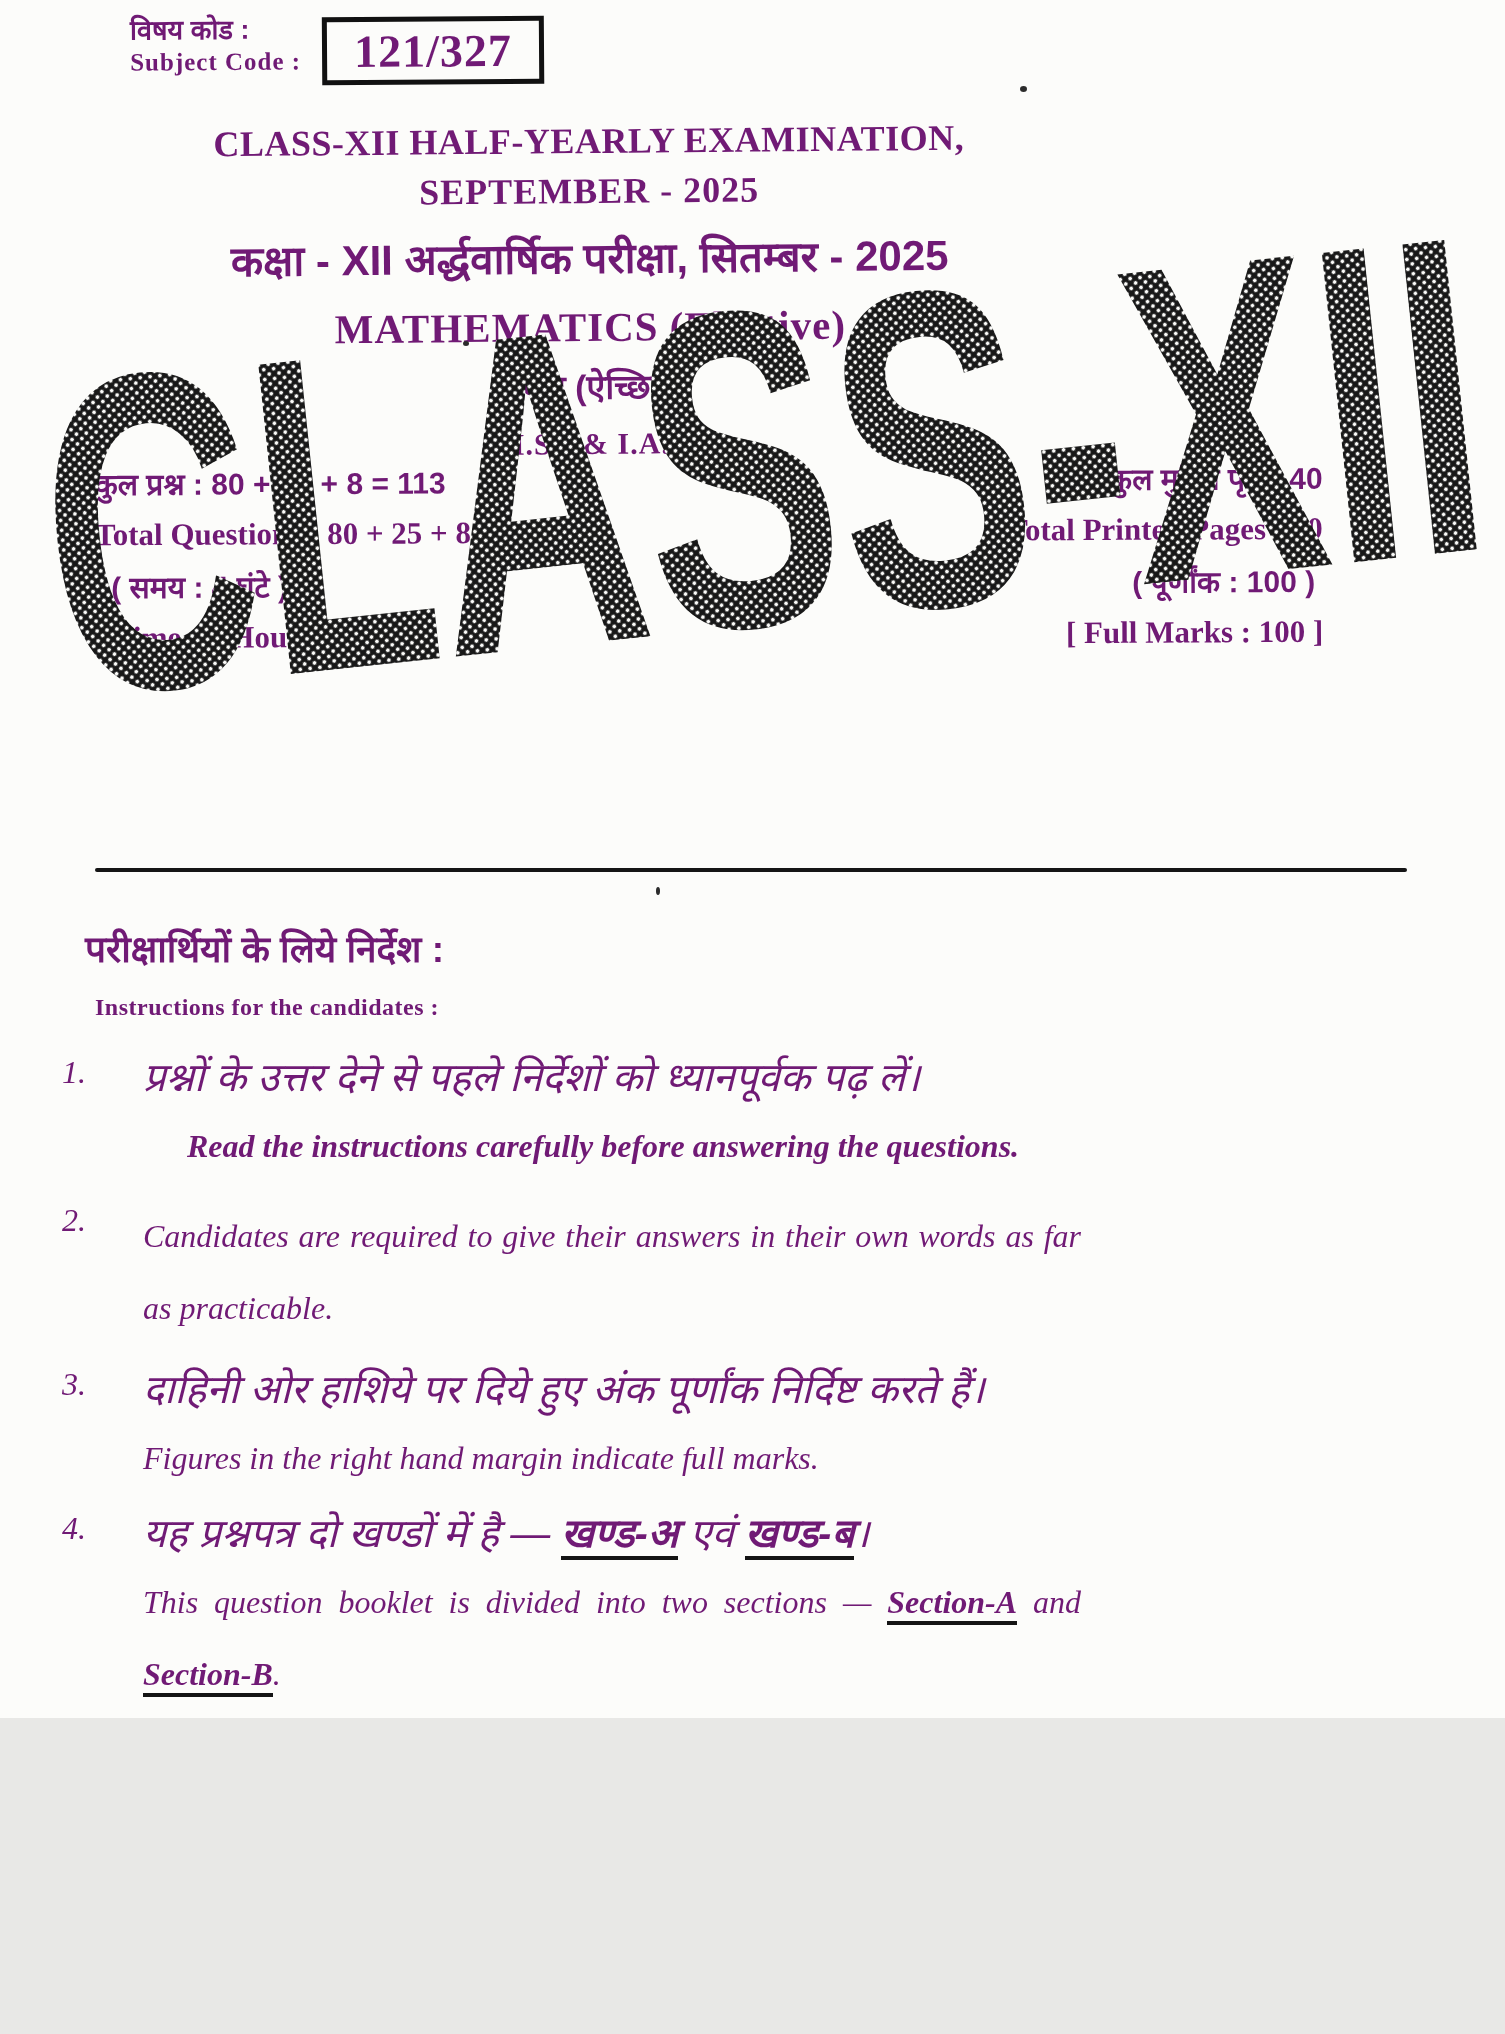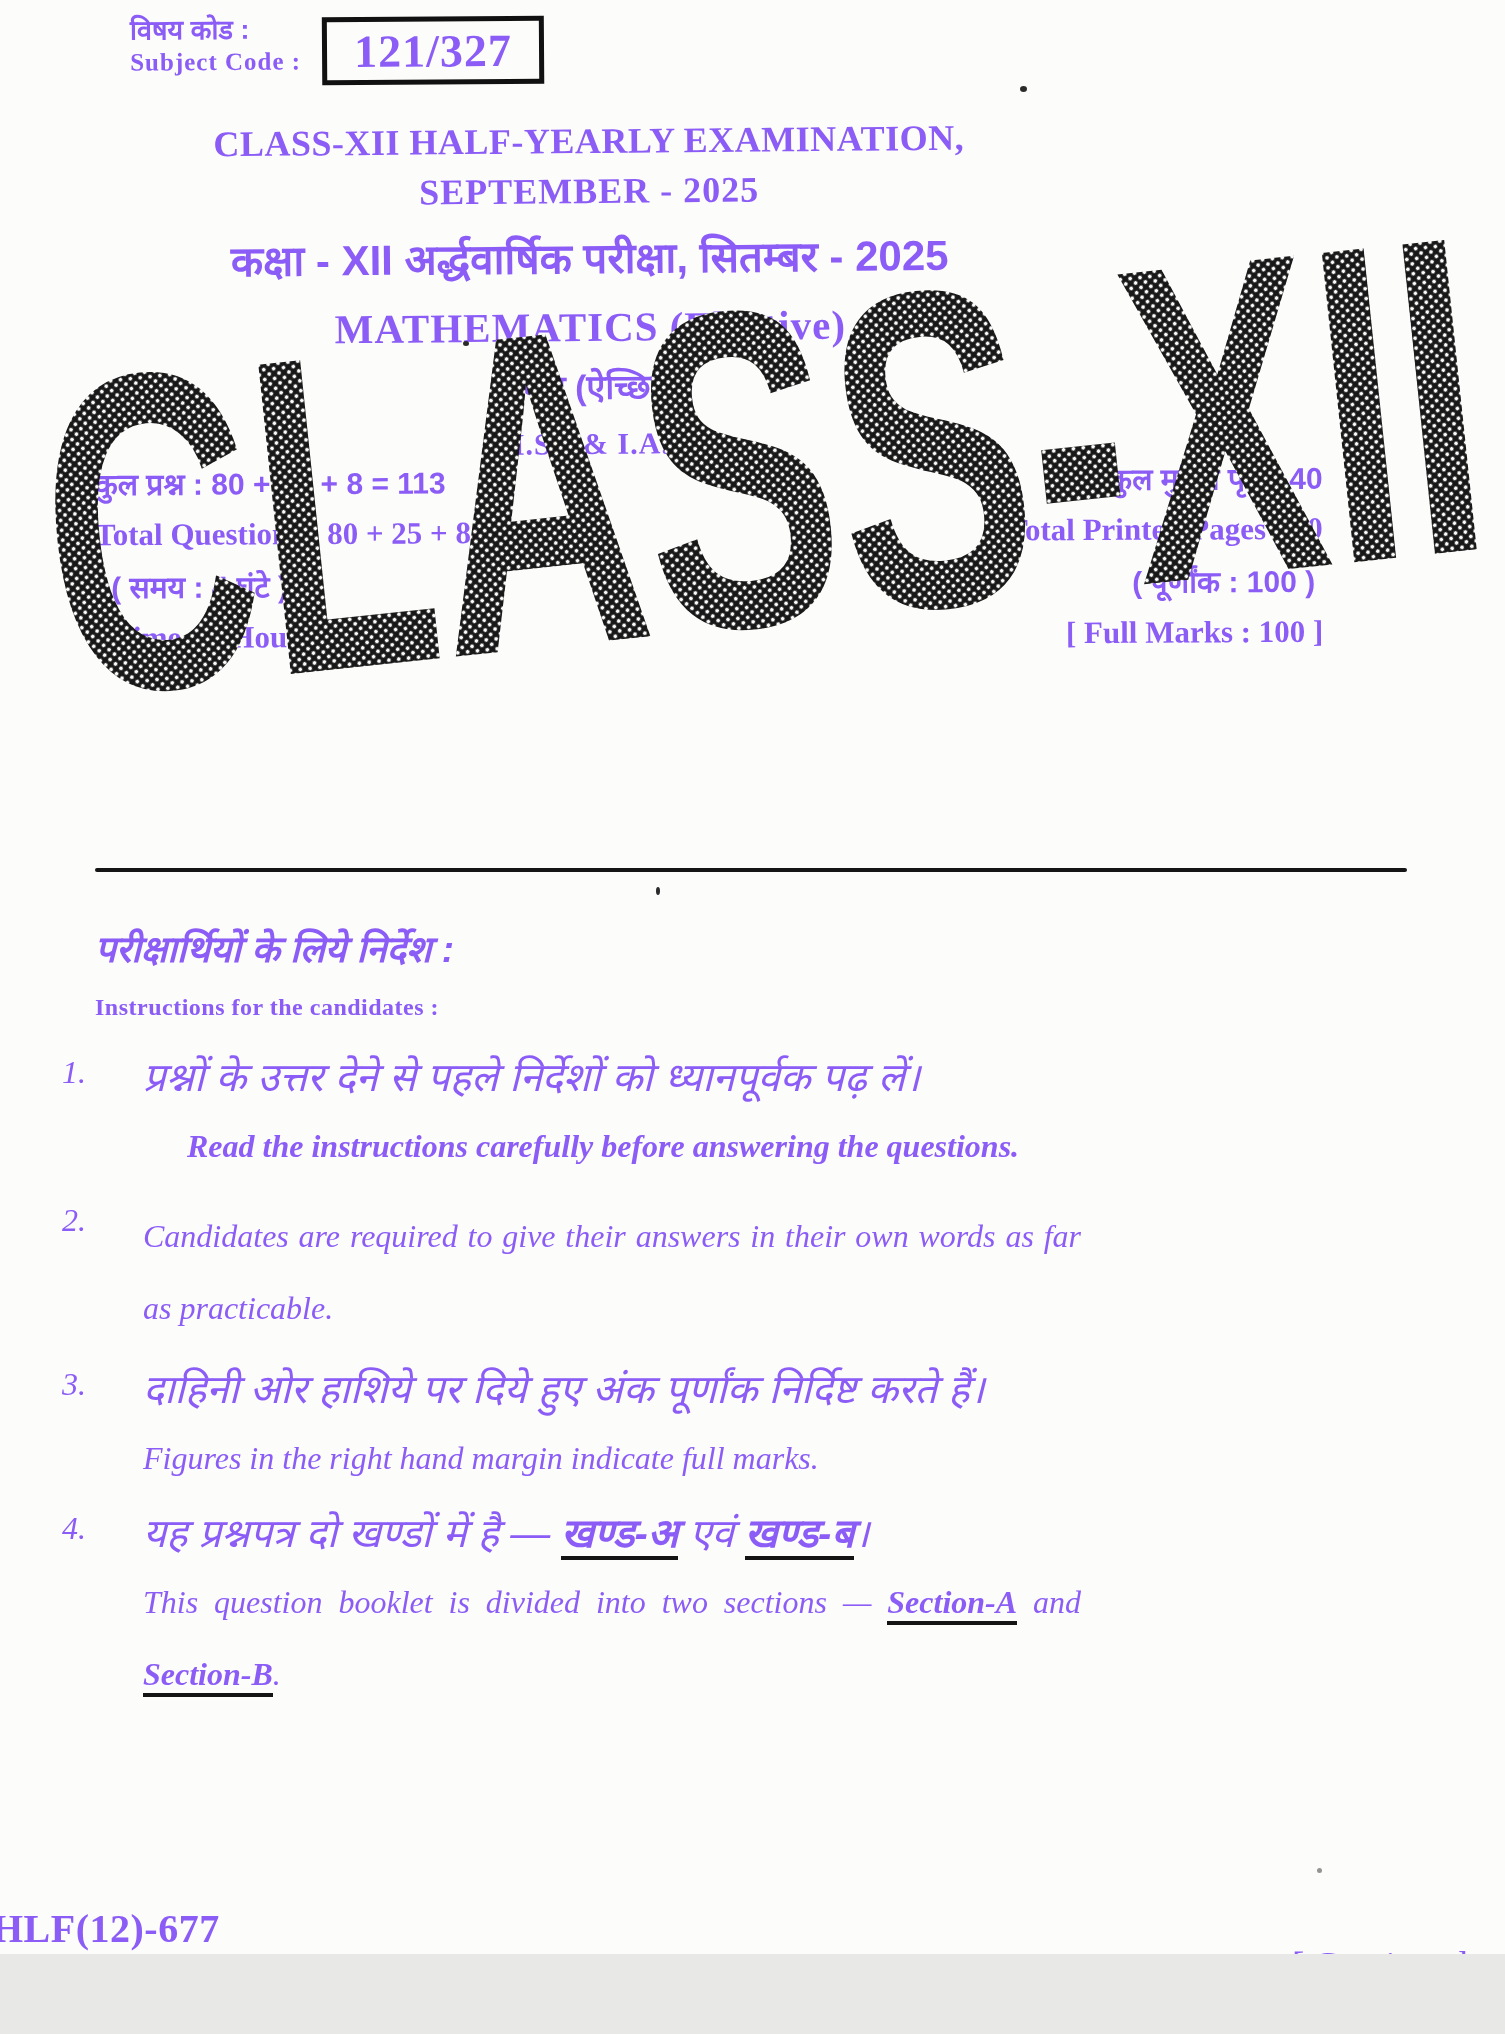--- a/index.html
+++ b/index.html
@@ -1,22 +1,22 @@
 <!DOCTYPE html>
 <html><head>
 <meta charset="utf-8">
 <style>
   html,body{margin:0;padding:0;background:#e8e8e6;}
   .page{
     position:relative;
-    width:1505px;height:1954px;
+    width:1505px;height:1718px;
     background:#fcfcfa;
     overflow:hidden;
     font-family:"Liberation Serif", serif;
-    color:#8b5cf6;
+    color:#701a75;
   }
   
   .subject-code-wrap{position:absolute;left:130px;top:14px;transform:rotate(-0.4deg);}
   .sc-label-hi{font-family:"Liberation Sans",sans-serif;font-weight:700;font-size:27px;line-height:1.2;}
   .sc-label-en{font-family:"Liberation Serif",serif;font-weight:700;font-size:25px;line-height:1.3;letter-spacing:1px;}
   .sc-box{
     position:absolute;left:192px;top:4px;
     width:212px;height:58px;
     border:5px solid #111;
     display:flex;align-items:center;justify-content:center;
@@ -37,22 +37,22 @@
   .meta-block{position:absolute;left:95px;top:460px;width:1228px;transform:rotate(-0.3deg);}
   .meta-row{display:flex;justify-content:space-between;align-items:baseline;margin-bottom:13px;}
   .meta-hi{font-family:"Liberation Sans",sans-serif;font-weight:700;font-size:30px;}
   .meta-en{font-family:"Liberation Serif",serif;font-weight:700;font-size:31px;}
   .meta-row.inset{padding-left:16px;padding-right:8px;}
   .meta-row.sp{margin-top:4px;}
   
   .h-rule{position:absolute;left:95px;top:868px;width:1312px;height:4px;background:#151515;border-radius:2px;}
   
   .instr-head-hi{
-    position:absolute;left:95px;top:922px;
-    font-family:"Liberation Sans",sans-serif;font-style:italic;font-weight:700;font-size:37px;
+    position:absolute;left:85px;top:922px;
+    font-family:"Liberation Sans",sans-serif;font-weight:700;font-size:37px;
   }
   .instr-head-en{
     position:absolute;left:95px;top:994px;
     font-weight:700;font-size:24px;letter-spacing:0.5px;
   }
   .items{position:absolute;left:62px;top:1048px;width:1040px;}
   .item{display:flex;align-items:flex-start;}
   .item-num{width:81px;flex:0 0 81px;font-style:italic;font-size:32px;padding-top:6px;}
   .item-body{flex:1;}
   .item-hi{font-family:"Liberation Sans",sans-serif;font-style:italic;font-size:40px;line-height:1.45;}

